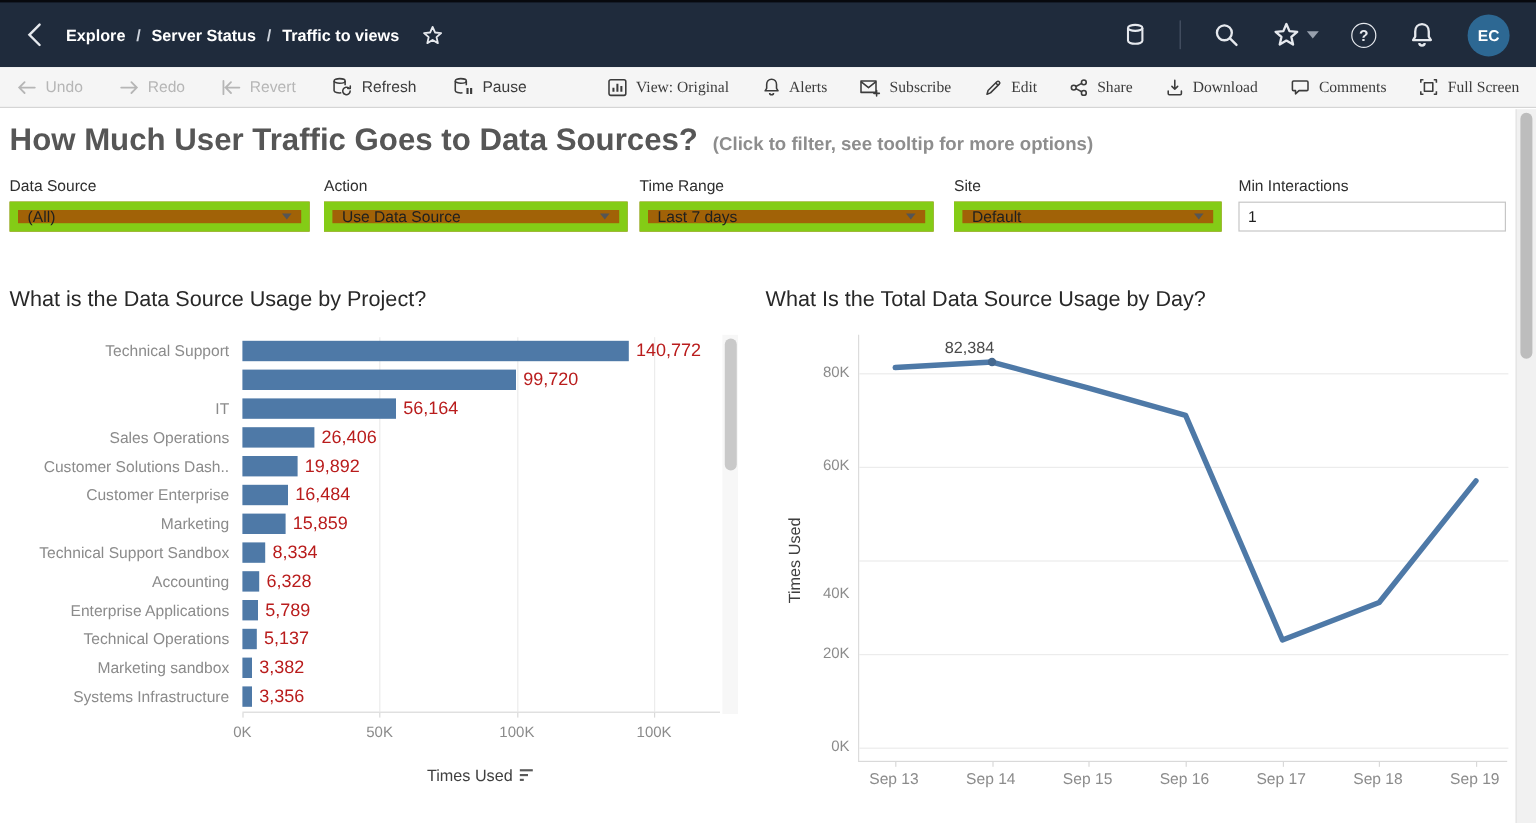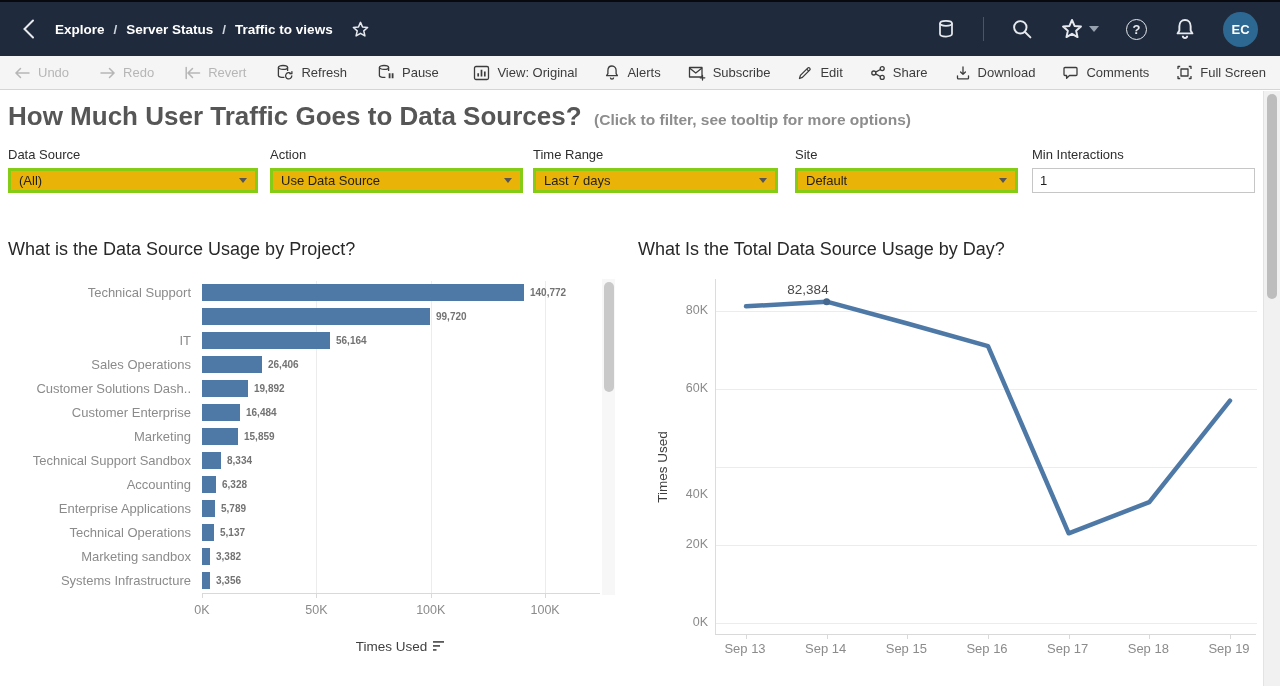--- a/index.html
+++ b/index.html
@@ -27,50 +27,50 @@
                  font-size:13px; font-weight:bold; cursor:pointer; }
   .avatar { width:35px; height:35px; border-radius:50%; background:#2d6893; color:#fff;
             display:flex; align-items:center; justify-content:center;
             font-size:13px; font-weight:bold; cursor:pointer; }
 
   
   #toolbar { position:absolute; left:0; top:56px; width:1280px; height:34px; background:#f5f5f5;
              border-bottom:1px solid #d5d5d5; display:flex; align-items:center;
              padding:0 14px; color:#3c3c3c; font-size:13px; }
   .tool-left { display:flex; align-items:center; gap:30px; }
-  .tool-right { margin-left:auto; display:flex; align-items:center; gap:27px; }
+  .tool-right { margin-left:auto; display:flex; align-items:center; gap:27px;font-family:Liberation Serif, serif; }
   .tool-item { display:flex; align-items:center; gap:7px; cursor:pointer; white-space:nowrap; }
   .tool-item svg { display:block; }
   .tool-item.disabled { color:#b6b6b6; cursor:default; }
 
   
   #content { position:absolute; left:0; top:91px; width:1280px; height:595px; background:#fff; }
 
   #page-title-row { position:absolute; left:8px; top:10px; white-space:nowrap; }
   #page-title { display:inline; font-size:26px; font-weight:bold; color:#565656; }
   #page-subtitle { display:inline; font-size:15.5px; font-weight:bold; color:#8d8d8d; margin-left:8px; }
 
   .filter { position:absolute; top:56px; }
   .filter-label { font-size:13px; color:#2e2e2e; margin-bottom:6px; }
-  .dropdown { height:25px; border:3px solid #84cc16; background:#eab308; display:flex;
+  .dropdown { height:25px; border:7px solid #84cc16; background:#a16207; display:flex;
               align-items:center; padding:0 8px; font-size:13px; color:#1f1f1f; cursor:pointer; }
   .dropdown .dd-caret { margin-left:auto; width:0; height:0; border-left:4.5px solid transparent;
               border-right:4.5px solid transparent; border-top:5.5px solid #555; }
   .filter input { height:25px; width:100%; border:1px solid #c6c6c6; font-size:13px; color:#1f1f1f;
               padding:0 7px; font-family:"Liberation Sans", sans-serif; }
 
   .chart-title { position:absolute; top:148px; font-size:18px; color:#282828; }
 
   
   #bar-plot { position:absolute; left:0; top:190px; width:600px; height:312px; }
   .bar-row-label { position:absolute; font-size:13px; color:#8b8b8b; text-align:right;
                    width:191px; left:0; line-height:24px; white-space:nowrap;
                    overflow:hidden; cursor:default; }
   .bar-rect { position:absolute; height:17px; cursor:pointer; }
-  .bar-value { position:absolute; font-size:10px; color:#737373; line-height:24px; white-space:nowrap;font-weight:bold; }
+  .bar-value { position:absolute; font-size:15px; color:#b91c1c; line-height:24px; white-space:nowrap; }
   .vgrid { position:absolute; top:0; width:1px; height:312px; background:#ececec; }
   .bar-xtick-mark { position:absolute; top:313px; width:1px; height:4px; background:#d9d9d9; }
   .bar-xtick { position:absolute; top:512px; width:70px; text-align:center;
                font-size:12.5px; color:#8b8b8b; }
   #bar-xlabel { position:absolute; left:202px; top:548px; width:398px; text-align:center;
                 font-size:13.5px; color:#3f3f3f; font-weight:500; }
   #bar-xlabel svg { vertical-align:-1px; margin-left:6px; }
 
   
   #bar-scroll-track { position:absolute; left:602px; top:188px; width:13px; height:316px; background:#f7f7f7; }

